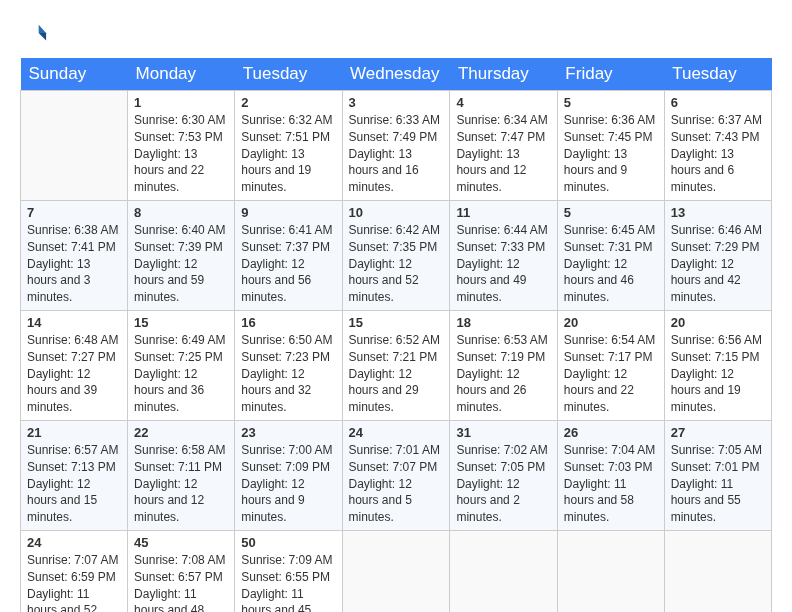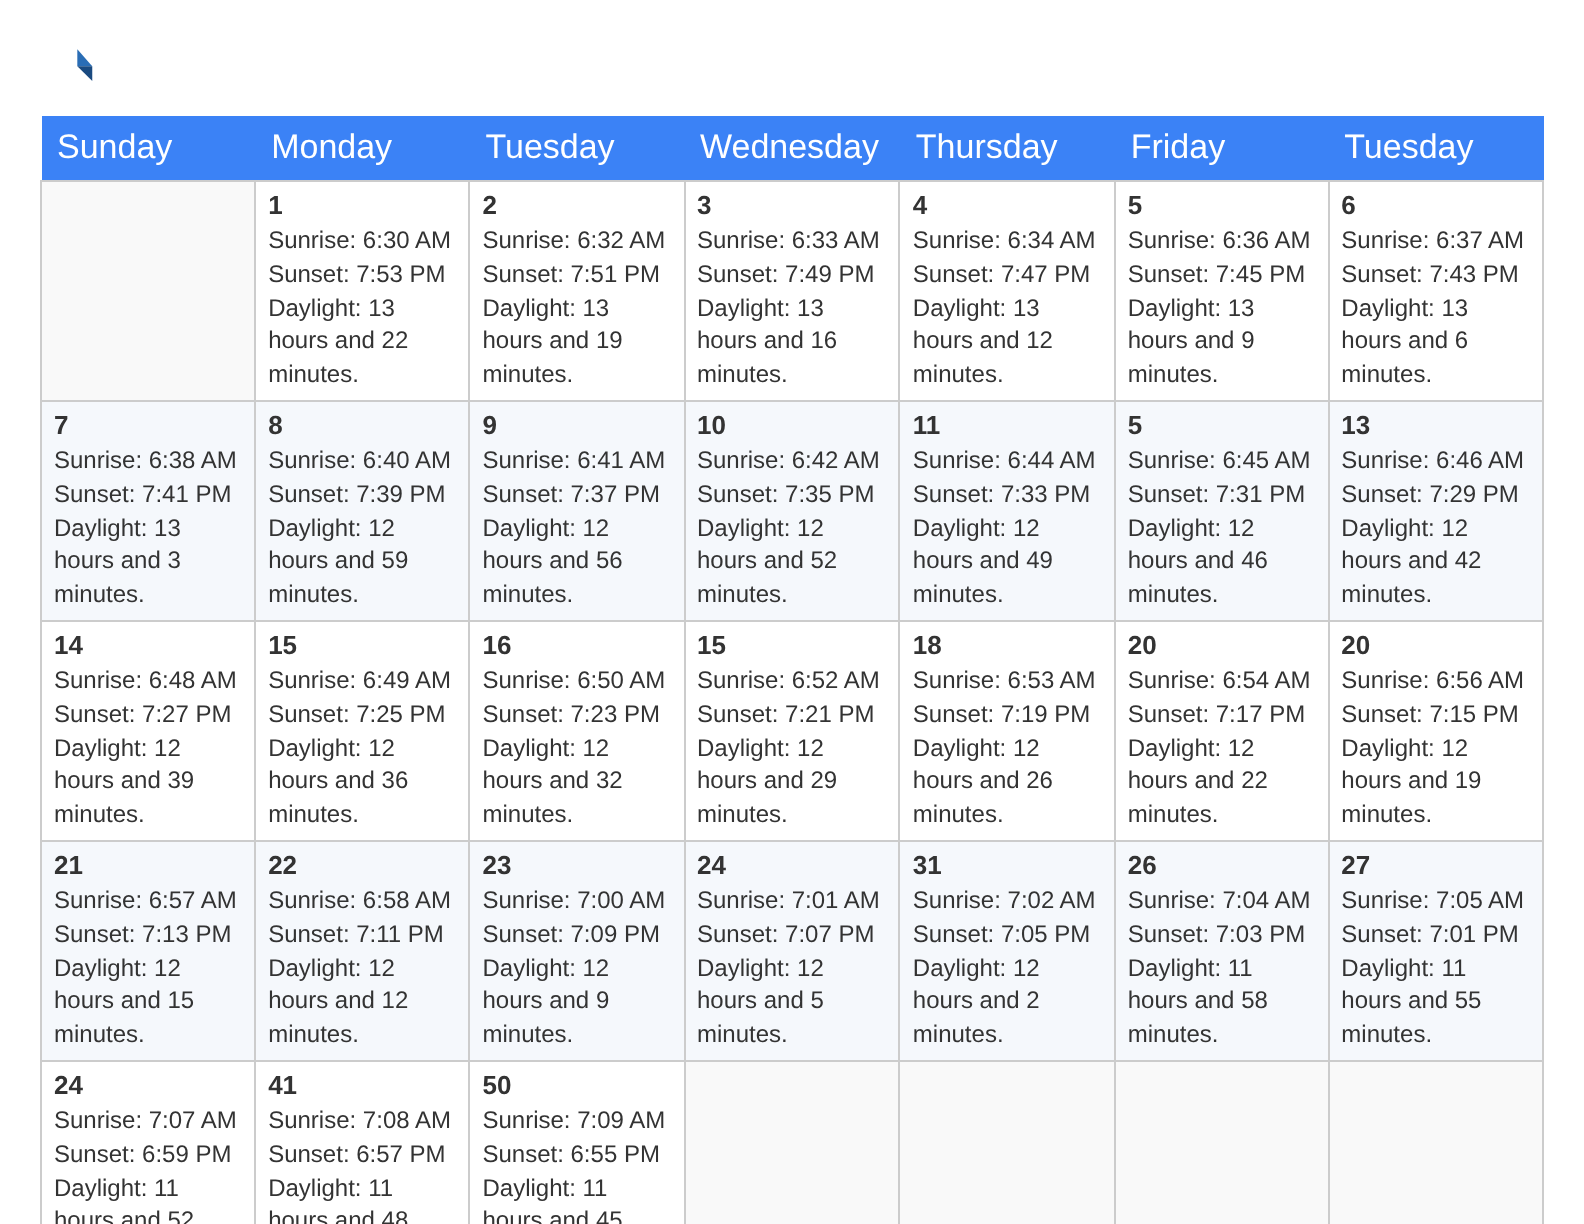--- a/index.html
+++ b/index.html
@@ -235,21 +235,21 @@
           <span class="day-number">27</span>
           <div class="day-info">Sunrise: 7:05 AM<br>Sunset: 7:01 PM<br>Daylight: 11 hours and 55 minutes.</div>
         </td>
       </tr>
       <tr>
         <td>
           <span class="day-number">24</span>
           <div class="day-info">Sunrise: 7:07 AM<br>Sunset: 6:59 PM<br>Daylight: 11 hours and 52 minutes.</div>
         </td>
         <td>
-          <span class="day-number">41</span>
+          <span class="day-number">45</span>
           <div class="day-info">Sunrise: 7:08 AM<br>Sunset: 6:57 PM<br>Daylight: 11 hours and 48 minutes.</div>
         </td>
         <td>
           <span class="day-number">50</span>
           <div class="day-info">Sunrise: 7:09 AM<br>Sunset: 6:55 PM<br>Daylight: 11 hours and 45 minutes.</div>
         </td>
         <td class="empty-cell"></td>
         <td class="empty-cell"></td>
         <td class="empty-cell"></td>
         <td class="empty-cell"></td>

